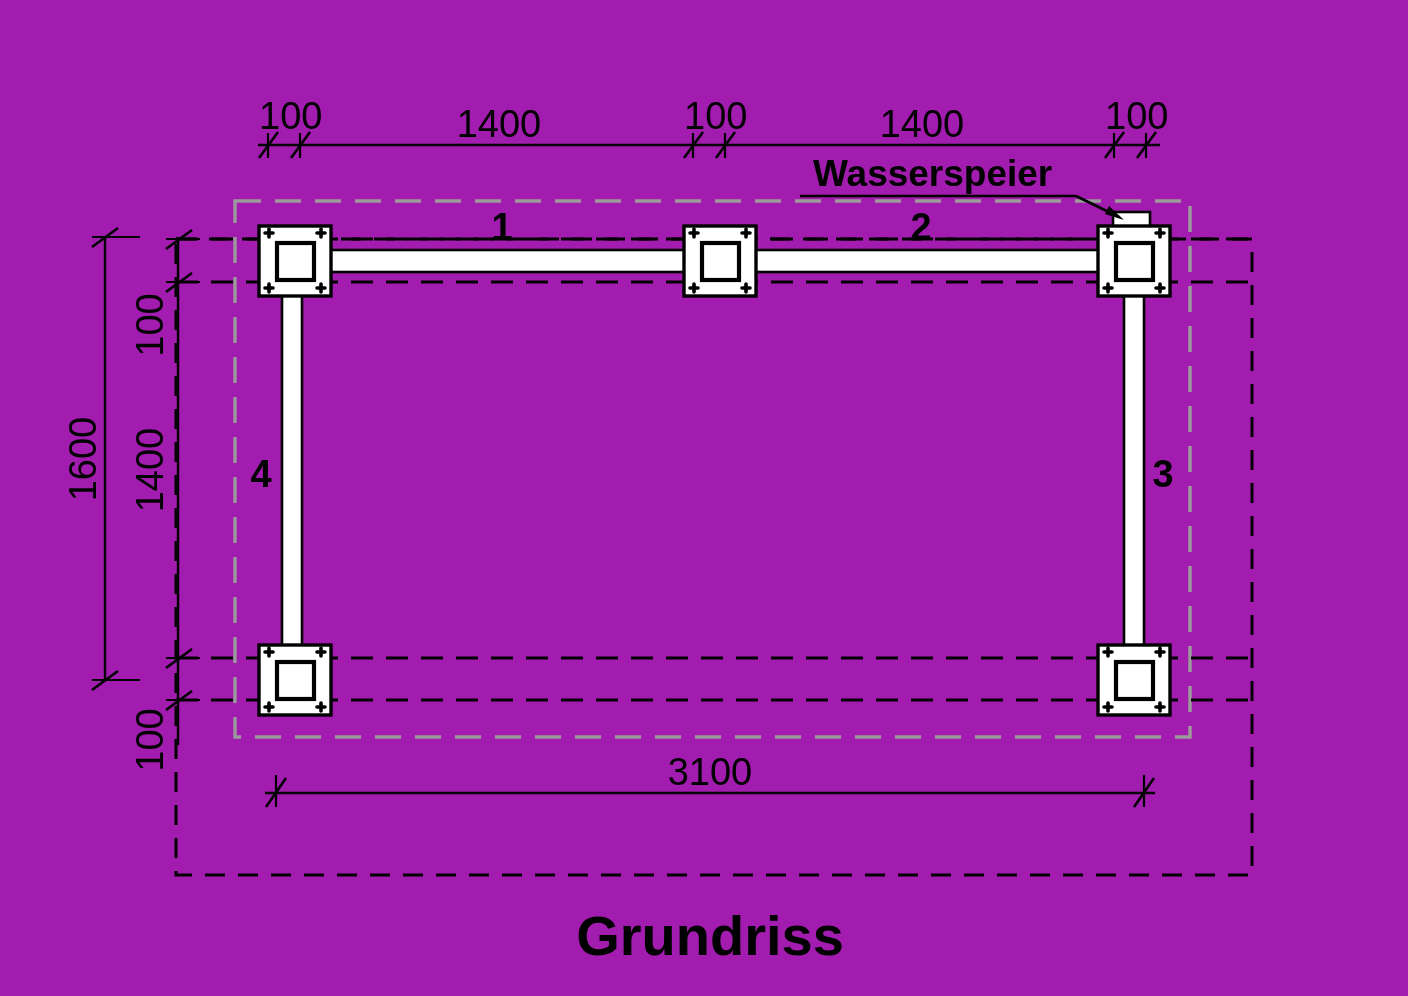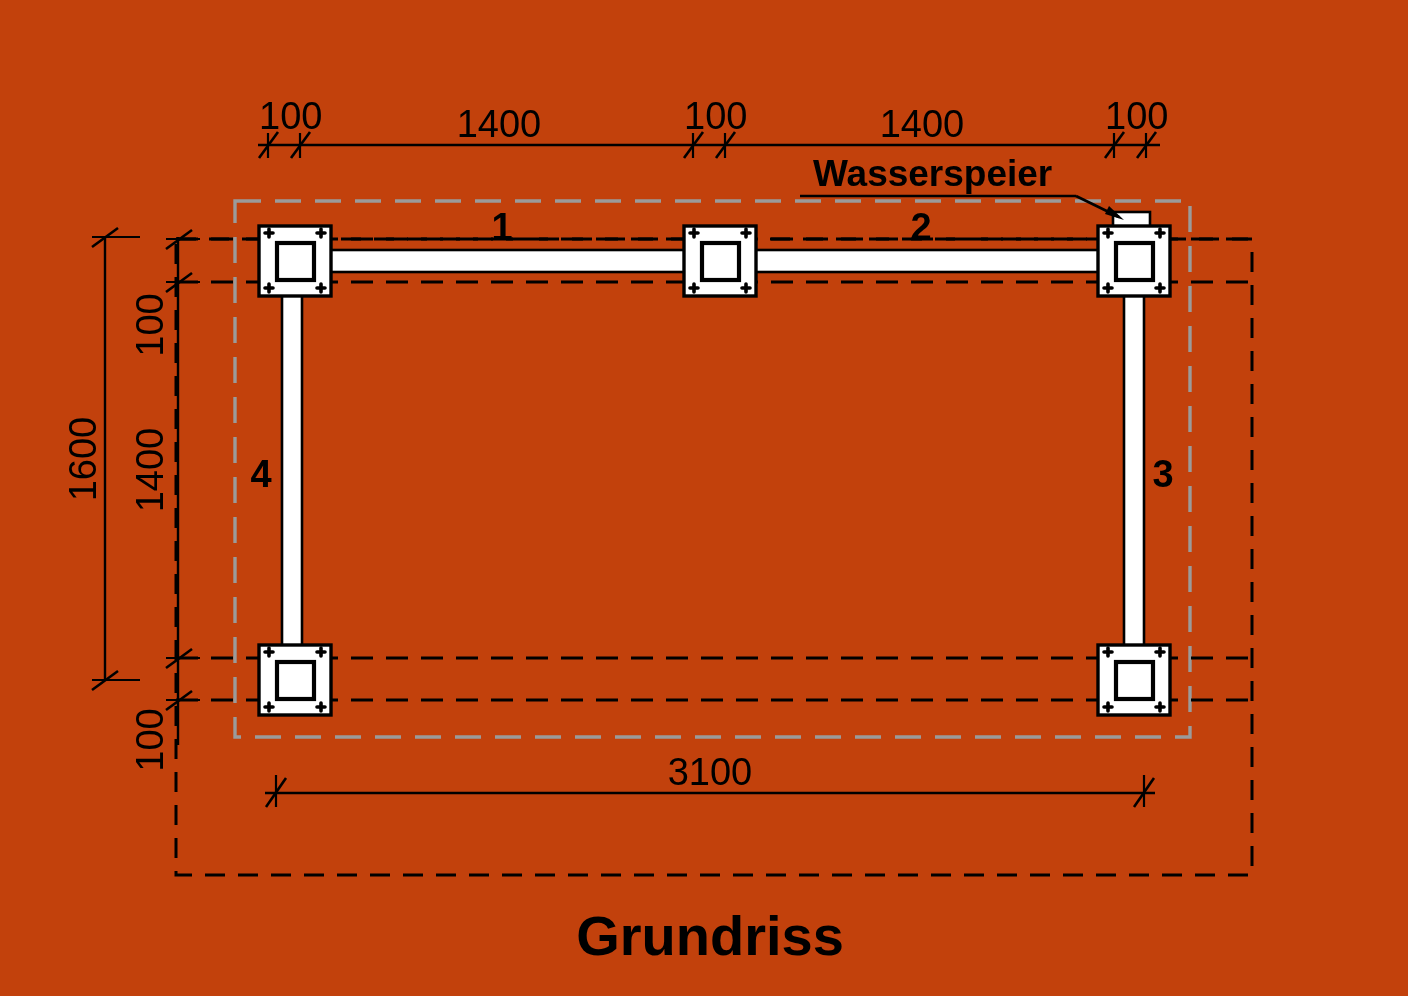--- a/index.html
+++ b/index.html
@@ -11,21 +11,21 @@
   body {
     width: 1408px;
     height: 996px;
     font-family: "Liberation Sans", sans-serif;
     overflow: hidden;
   }
   #drawing-root {
     position: relative;
     width: 1408px;
     height: 996px;
-    background: #c2410c;
+    background: #a21caf;
   }
   svg#plan-svg {
     display: block;
     width: 1408px;
     height: 996px;
   }
   .dim-text {
     font-family: "Liberation Sans", sans-serif;
     font-size: 38px;
     fill: #000000;

